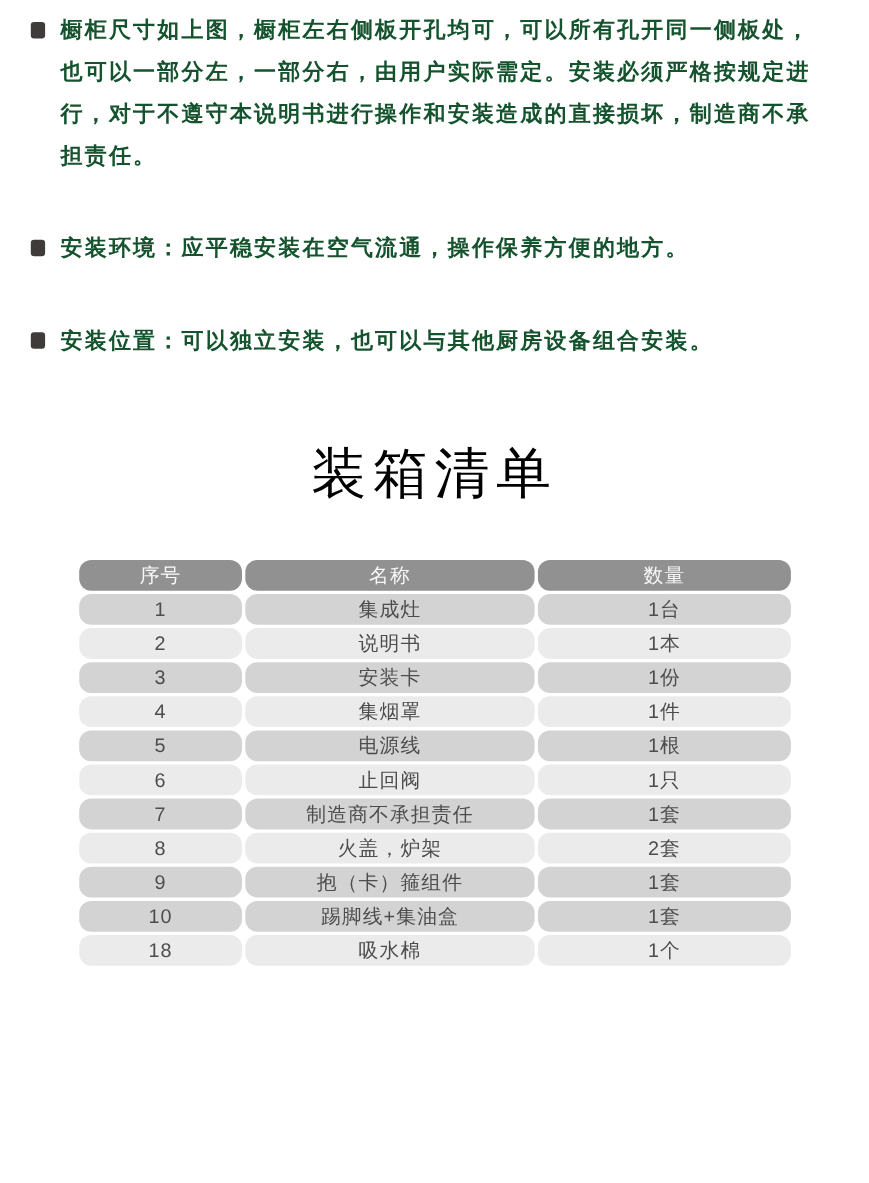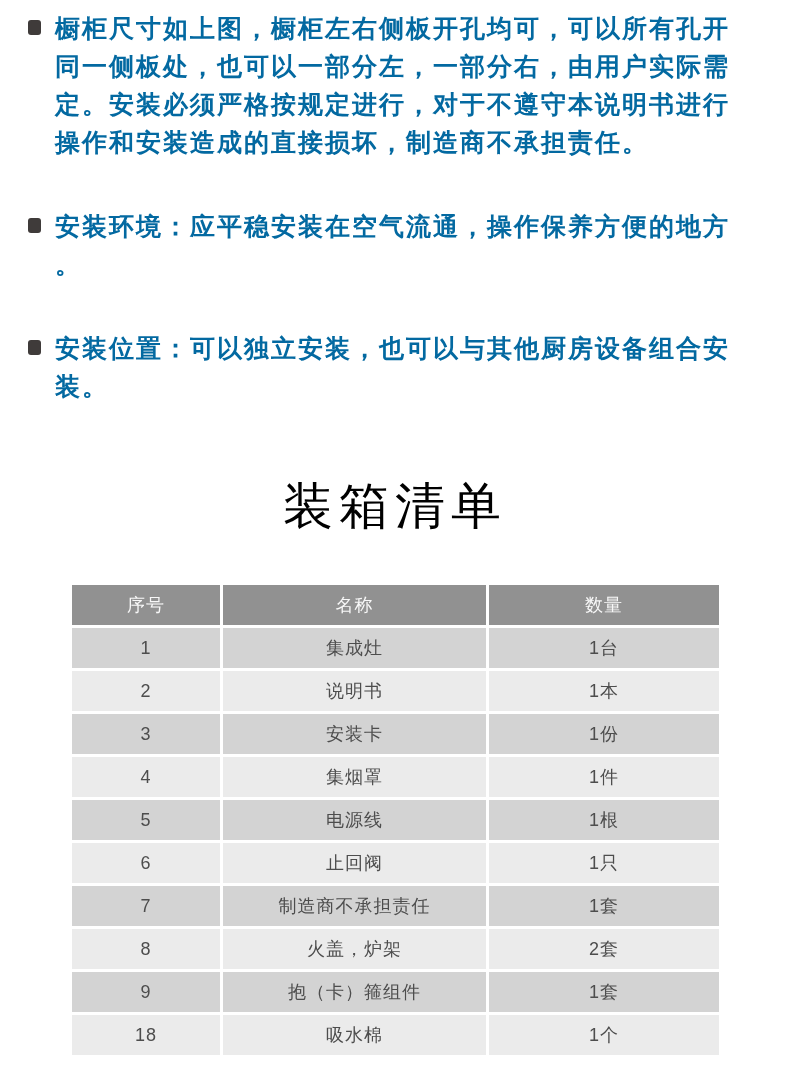--- a/index.html
+++ b/index.html
@@ -27,25 +27,25 @@
     flex: none;
     width: 13px;
     height: 15px;
     margin-top: 11px;
     margin-right: 14px;
     background: #3f3b3a;
     border-radius: 3px;
   }
   .bullet-text {
     width: 710px;
-    font-size: 25px;
+    font-size: 20px;
     line-height: 38px;
     letter-spacing: 2px;
     font-weight: 700;
-    color: #0369a1;
+    color: #14532d;
     line-break: anywhere;
   }
   
   .section-title {
     margin-top: 73px;
     text-align: center;
     font-size: 50px;
     line-height: 56px;
     font-weight: 400;
     letter-spacing: 6px;
@@ -57,27 +57,28 @@
     border-collapse: separate;
     border-spacing: 3px;
     table-layout: fixed;
     width: 653px;
   }
   .packing-table col.c1 { width: 148px; }
   .packing-table col.c2 { width: 263px; }
   .packing-table col.c3 { width: 230px; }
   .packing-table th,
   .packing-table td {
-    height: 40px;
+    height: 28px;
     padding: 0;
     text-align: center;
     vertical-align: middle;
     font-size: 18px;
     letter-spacing: 1px;
     font-weight: 400;
+    border-radius: 11px;
   }
   .packing-table th {
     background: #919191;
     color: #f8f8f8;
   }
   .packing-table tr.r-dark td  { background: #d3d3d3; color: #4d4d4d; }
   .packing-table tr.r-light td { background: #ebebeb; color: #4d4d4d; }
 </style>
 </head>
 <body>
@@ -151,19 +152,24 @@
     <tr class="r-light">
       <td>8</td>
       <td>火盖，炉架</td>
       <td>2套</td>
     </tr>
     <tr class="r-dark">
       <td>9</td>
       <td>抱（卡）箍组件</td>
       <td>1套</td>
     </tr>
+    <tr class="r-dark">
+      <td>10</td>
+      <td>踢脚线+集油盒</td>
+      <td>1套</td>
+    </tr>
     <tr class="r-light">
       <td>18</td>
       <td>吸水棉</td>
       <td>1个</td>
     </tr>
   </tbody>
 </table>
 
 </body></html>

